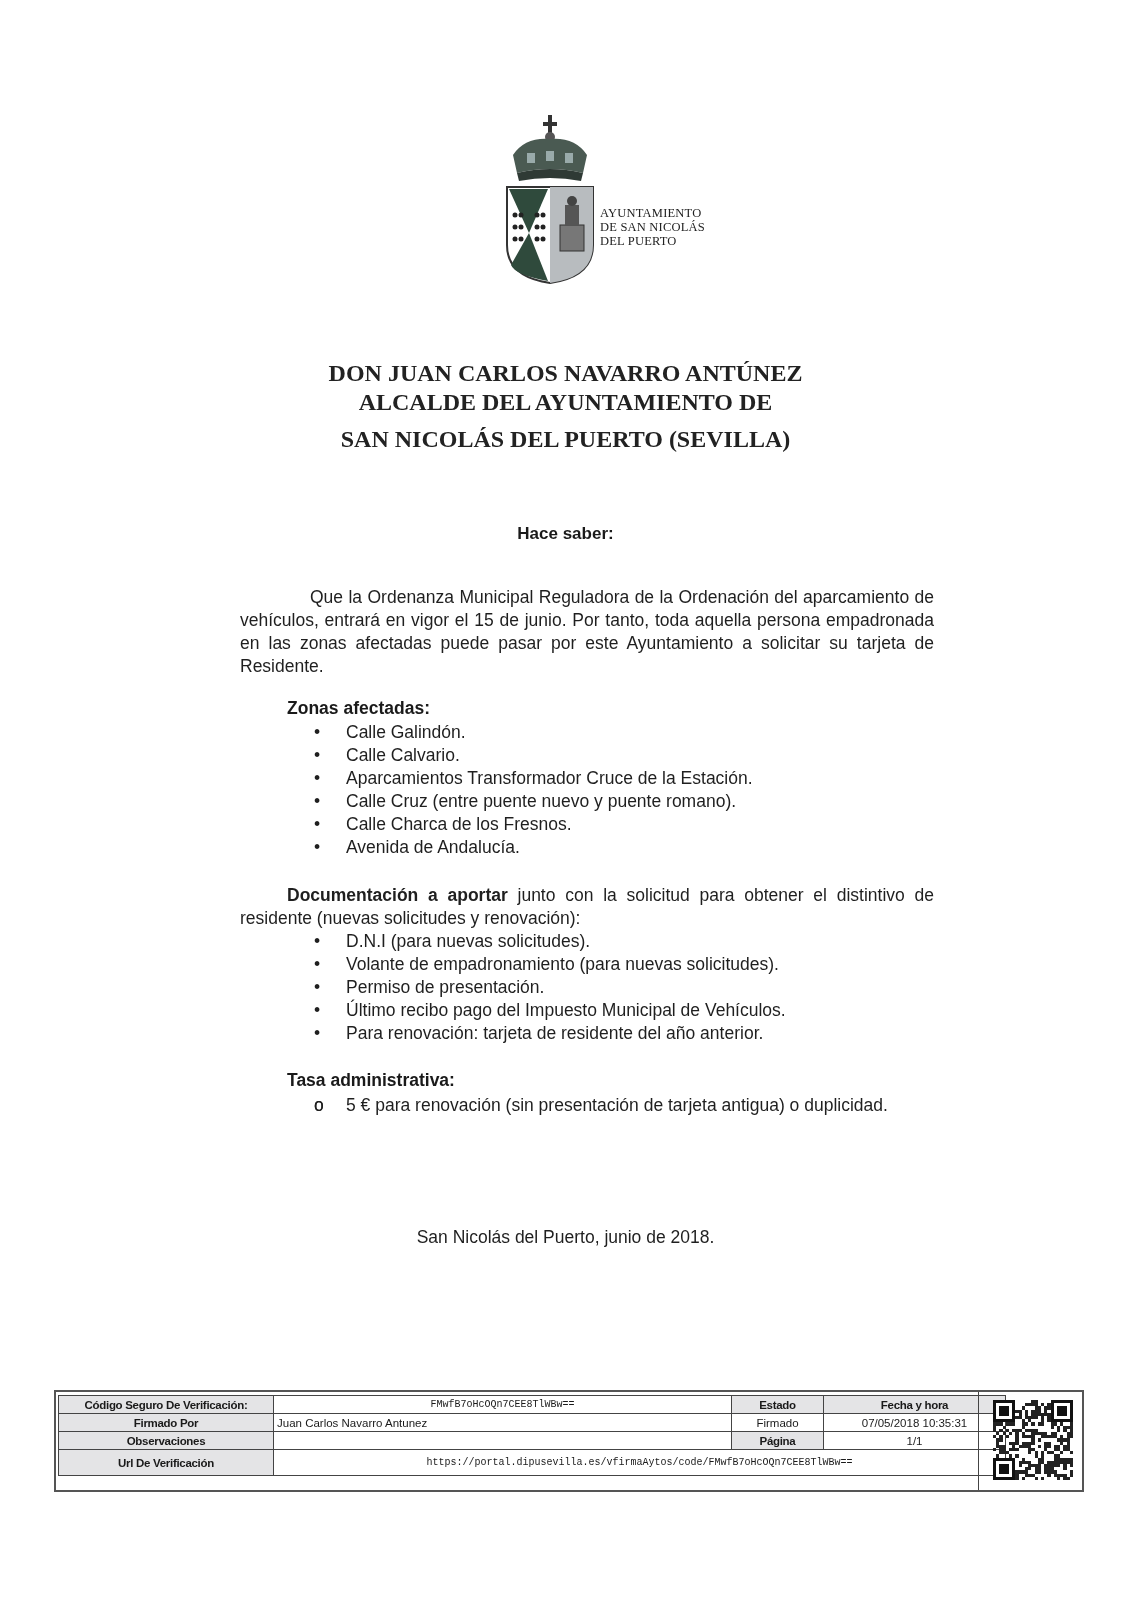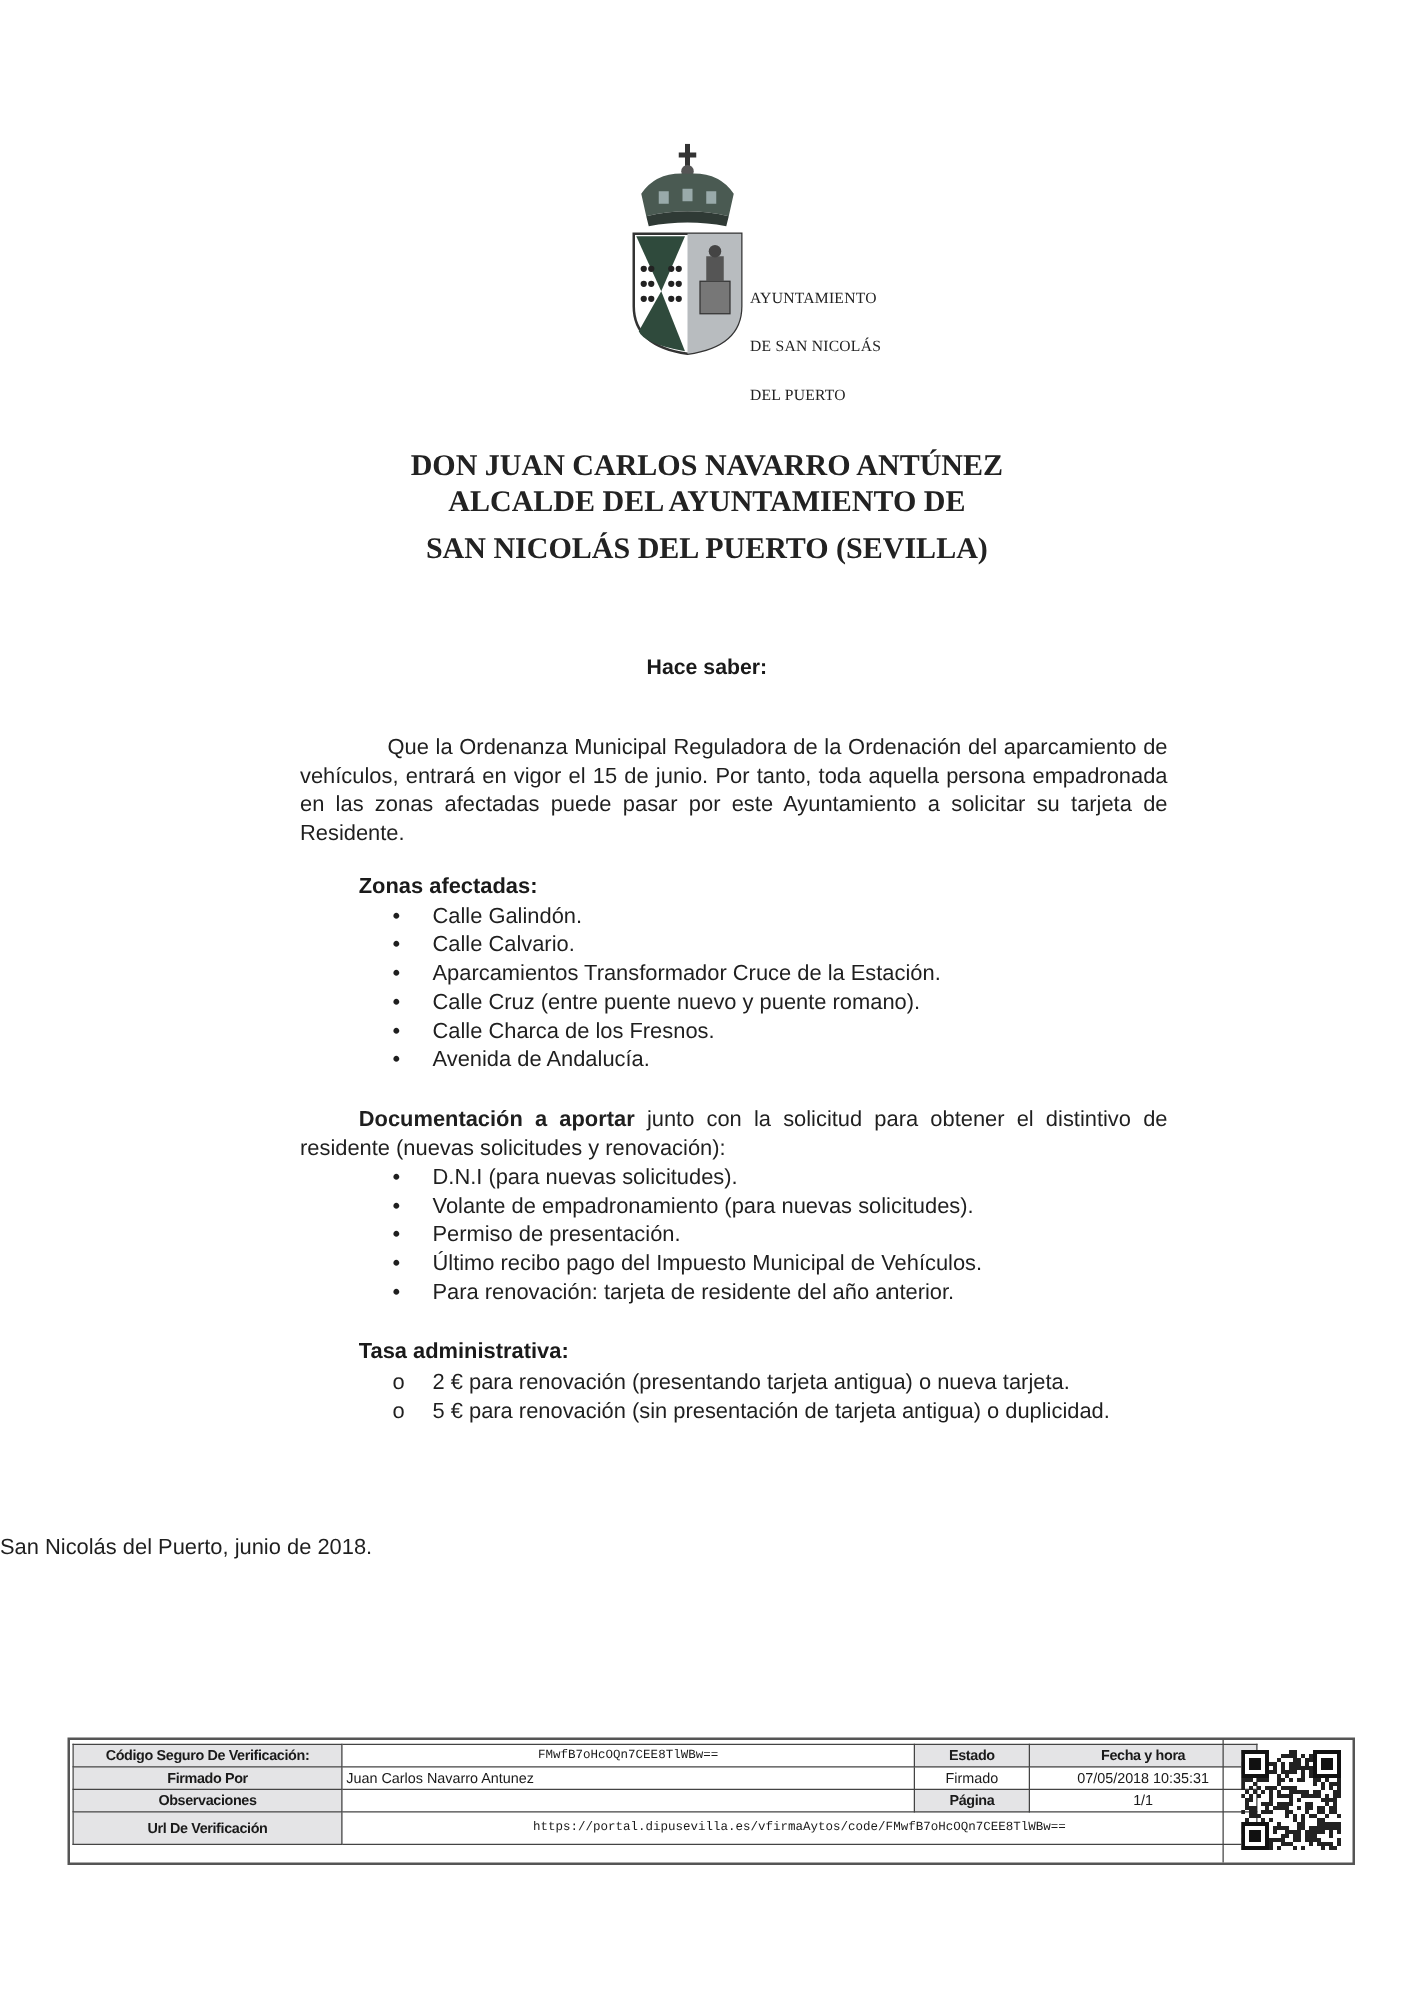--- a/index.html
+++ b/index.html
@@ -1,20 +1,20 @@
 <!DOCTYPE html>
 <html><head>
 <meta charset="utf-8">
 <style>
   html, body { margin:0; padding:0; background:#ffffff; }
   body { width:1131px; height:1599px; position:relative; overflow:hidden; color:#1a1a1a; }
 
   #crest { position:absolute; left:505px; top:115px; width:90px; height:170px; }
   #org-name { position:absolute; left:600px; top:206px; font-family:"Liberation Serif", serif; font-size:12.5px; line-height:14px; color:#222; letter-spacing:0.2px; }
-  #org-name div { white-space:nowrap;margin-top:25px; }
+  #org-name div { white-space:nowrap; }
 
   .heading { position:absolute; left:0; width:1131px; text-align:center; font-family:"Liberation Serif", serif; font-weight:bold; font-size:24px; color:#222; }
   #h1 { top:344px;margin-top:16px; }
   #h2 { top:389px; }
   #h3 { top:426px; }
 
   #hace-saber { position:absolute; left:0; width:1131px; top:524px; text-align:center; font-family:"Liberation Sans", sans-serif; font-weight:bold; font-size:17px; }
 
   .body-text { font-family:"Liberation Sans", sans-serif; font-size:17.5px; line-height:23px; color:#1f1f1f; }
   #intro { position:absolute; left:240px; top:586px; width:694px; text-align:justify; text-indent:70px; }
@@ -27,21 +27,21 @@
   #zonas-list { top:721px; }
 
   #doc-para { position:absolute; left:240px; top:884px; width:694px; text-indent:47px; text-align:justify; }
   #doc-para b { font-weight:bold; }
   #doc-list { top:930px; }
 
   #tasa-title { top:1070px; }
   #tasa-list { top:1094px; left:314px; width:620px; }
   #tasa-list li { white-space:normal; text-align:justify; }
 
-  #signoff { position:absolute; left:0; width:1131px; text-align:left; top:1226px; }
+  #signoff { position:absolute; left:0; width:1131px; text-align:center; top:1226px; }
 
   
   #footer-box { position:absolute; left:54px; top:1390px; width:1030px; height:102px; border:2px solid #555; box-sizing:border-box; }
   #ver-table { position:absolute; left:2px; top:3px; border-collapse:collapse; font-family:"Liberation Sans", sans-serif; font-size:11.5px; }
   #ver-table td { border:1px solid #444; height:18px; padding:0 3px; box-sizing:border-box; white-space:nowrap; }
   #ver-table td.lbl { background:#e4e4e6; text-align:center; font-weight:bold; letter-spacing:-0.3px; }
   #ver-table td.val { text-align:left; }
   #ver-table td.center { text-align:center; }
   #ver-table td.mono-val { font-family:"Liberation Mono", monospace; font-size:10px; text-align:center; }
   #ver-table tr.tall td { height:26px; }
@@ -113,21 +113,21 @@
 <ul id="doc-list" class="list body-text">
   <li><span class="bullet">•</span><span>D.N.I (para nuevas solicitudes).</span></li>
   <li><span class="bullet">•</span><span>Volante de empadronamiento (para nuevas solicitudes).</span></li>
   <li><span class="bullet">•</span><span>Permiso de presentación.</span></li>
   <li><span class="bullet">•</span><span>Último recibo pago del Impuesto Municipal de Vehículos.</span></li>
   <li><span class="bullet">•</span><span>Para renovación: tarjeta de residente del año anterior.</span></li>
 </ul>
 
 <div id="tasa-title" class="section-title">Tasa administrativa:</div>
 <ul id="tasa-list" class="list body-text">
-  <li><span class="bullet">o</span><span>2 € para renovación (presentando tarjeta antigua) o nueva tarjeta.</span></li>
+  <li><span class="bullet">o</span></li>
   <li><span class="bullet">o</span><span>5 € para renovación (sin presentación de tarjeta antigua) o duplicidad.</span></li>
 </ul>
 
 <div id="signoff" class="body-text">San Nicolás del Puerto, junio de 2018.</div>
 
 <div id="footer-box">
   <table id="ver-table">
     <tbody>
         <tr>
       <td class="lbl" style="width:215px">Código Seguro De Verificación:</td>

